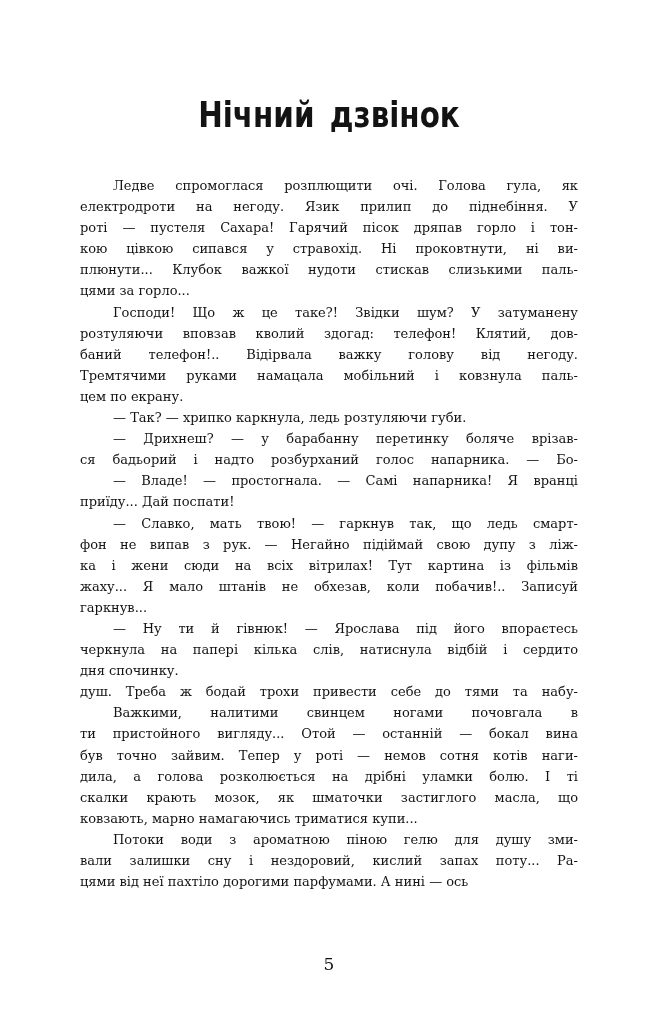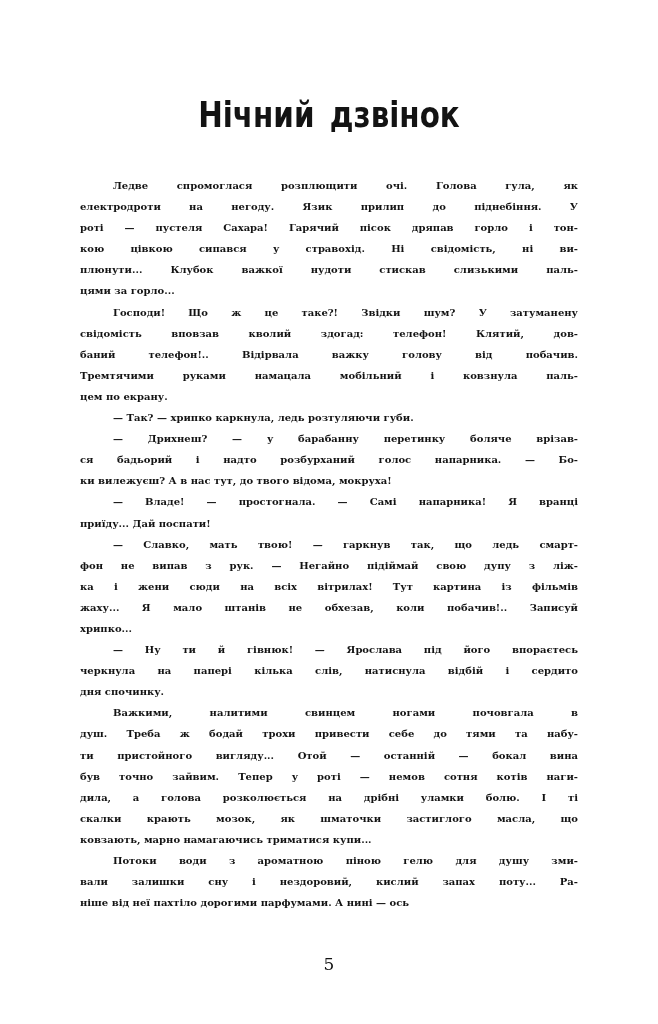--- a/index.html
+++ b/index.html
@@ -36,26 +36,25 @@
     transform-origin:50% 50%;
     white-space:nowrap;
   }
   .text-block{
     position:absolute;
     top:175px;
     left:80px;
     width:498px;
   }
   .line{
-    font-size:10px;
+    font-size:13px;
     line-height:21.1px;
     text-align:justify;
     text-align-last:justify;
     white-space:normal;
-    font-weight:bold;
   }
   .line.para-first{
     text-indent:33px;
   }
   .line.para-last{
     text-align-last:left;
   }
   .page-number{
     position:absolute;
     top:953px;
@@ -69,48 +68,47 @@
 </head>
 <body>
 
 <div class="page">
   <h1 class="title">Нічний дзвінок</h1>
 
   <div class="text-block" id="text-block">
       <div class="line para-first">Ледве спромоглася розплющити очі. Голова гула, як</div>
       <div class="line">електродроти на негоду. Язик прилип до піднебіння. У</div>
       <div class="line">роті — пустеля Сахара! Гарячий пісок дряпав горло і тон-</div>
-      <div class="line">кою цівкою сипався у стравохід. Ні свідомість, ні ви-</div>
+      <div class="line">кою цівкою сипався у стравохід. Ні проковтнути, ні ви-</div>
       <div class="line">плюнути... Клубок важкої нудоти стискав слизькими паль-</div>
       <div class="line para-last">цями за горло...</div>
       <div class="line para-first">Господи! Що ж це таке?! Звідки шум? У затуманену</div>
-      <div class="line">свідомість вповзав кволий здогад: телефон! Клятий, дов-</div>
-      <div class="line">баний телефон!.. Відірвала важку голову від побачив.</div>
+      <div class="line">розтуляючи вповзав кволий здогад: телефон! Клятий, дов-</div>
+      <div class="line">баний телефон!.. Відірвала важку голову від негоду.</div>
       <div class="line">Тремтячими руками намацала мобільний і ковзнула паль-</div>
       <div class="line para-last">цем по екрану.</div>
       <div class="line para-first para-last">— Так? — хрипко каркнула, ледь розтуляючи губи.</div>
       <div class="line para-first">— Дрихнеш? — у барабанну перетинку боляче врізав-</div>
       <div class="line">ся бадьорий і надто розбурханий голос напарника. — Бо-</div>
-      <div class="line para-last">ки вилежуєш? А в нас тут, до твого відома, мокруха!</div>
       <div class="line para-first">— Владе! — простогнала. — Самі напарника! Я вранці</div>
       <div class="line para-last">приїду... Дай поспати!</div>
       <div class="line para-first">— Славко, мать твою! — гаркнув так, що ледь смарт-</div>
       <div class="line">фон не випав з рук. — Негайно підіймай свою дупу з ліж-</div>
       <div class="line">ка і жени сюди на всіх вітрилах! Тут картина із фільмів</div>
       <div class="line">жаху... Я мало штанів не обхезав, коли побачив!.. Записуй</div>
-      <div class="line para-last">хрипко...</div>
+      <div class="line para-last">гаркнув...</div>
       <div class="line para-first">— Ну ти й гівнюк! — Ярослава під його впораєтесь</div>
       <div class="line">черкнула на папері кілька слів, натиснула відбій і сердито</div>
       <div class="line para-last">дня спочинку.</div>
+      <div class="line">душ. Треба ж бодай трохи привести себе до тями та набу-</div>
       <div class="line para-first">Важкими, налитими свинцем ногами почовгала в</div>
-      <div class="line">душ. Треба ж бодай трохи привести себе до тями та набу-</div>
       <div class="line">ти пристойного вигляду... Отой — останній — бокал вина</div>
       <div class="line">був точно зайвим. Тепер у роті — немов сотня котів наги-</div>
       <div class="line">дила, а голова розколюється на дрібні уламки болю. І ті</div>
       <div class="line">скалки крають мозок, як шматочки застиглого масла, що</div>
       <div class="line para-last">ковзають, марно намагаючись триматися купи...</div>
       <div class="line para-first">Потоки води з ароматною піною гелю для душу зми-</div>
       <div class="line">вали залишки сну і нездоровий, кислий запах поту... Ра-</div>
-      <div class="line para-last">ніше від неї пахтіло дорогими парфумами. А нині — ось</div>
+      <div class="line para-last">цями від неї пахтіло дорогими парфумами. А нині — ось</div>
     </div>
 
   <div class="page-number">5</div>
 </div>
 
 </body></html>

